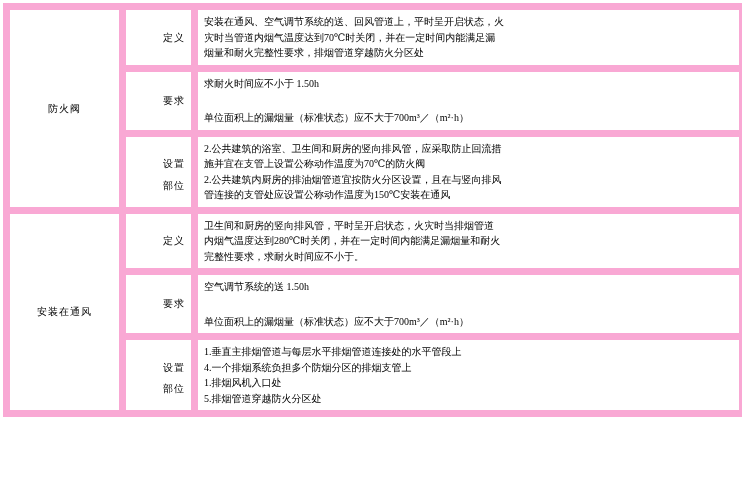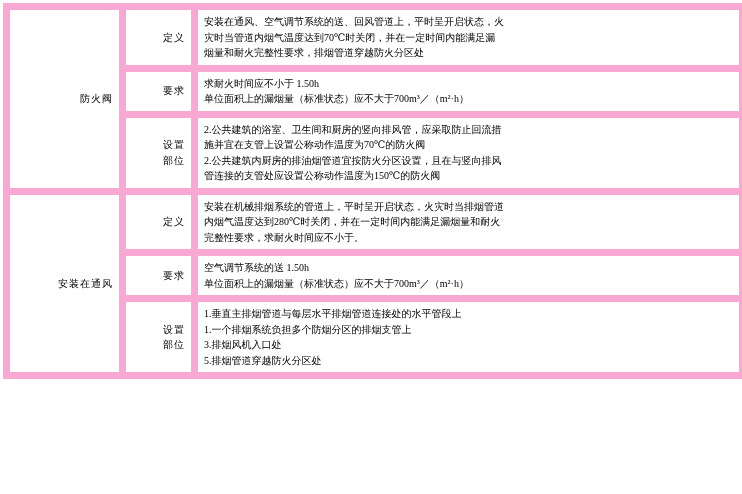--- a/index.html
+++ b/index.html
@@ -31,41 +31,42 @@
     vertical-align: middle;
     padding: 4px 6px;
     font-size: 10px;
     line-height: 1.55;
   }
   col.c-name { width: 116px; }
   col.c-attr { width: 72px; }
   col.c-body { width: 548px; }
 
   td.name {
-    text-align: right;
+    text-align: center;
     font-size: 15px;
     letter-spacing: 1px;
   }
   td.attr {
     text-align: right;
     font-size: 14.5px;
     letter-spacing: 1px;
     line-height: 1.5;
   }
   td.body {
     text-align: left;
   }
   .line {
     display: block;
     white-space: normal;
   }
   .attr-two span {
     display: block;
+    margin-top: 6px;
   }
-  .nowrapish { white-space: nowrap; }
+  .nowrapish { white-space: nowrap; margin-top: 19px; }
 </style>
 </head>
 <body>
 
 <div class="sheet">
   <table class="spec">
     <colgroup>
       <col class="c-name">
       <col class="c-attr">
       <col class="c-body">
@@ -90,47 +91,47 @@
       </tr>
       <tr>
         <td class="attr attr-two">
           <span>设置</span>
           <span>部位</span>
         </td>
         <td class="body">
           <span class="line">2.公共建筑的浴室、卫生间和厨房的竖向排风管，应采取防止回流措</span>
           <span class="line">施并宜在支管上设置公称动作温度为70℃的防火阀</span>
           <span class="line">2.公共建筑内厨房的排油烟管道宜按防火分区设置，且在与竖向排风</span>
-          <span class="line">管连接的支管处应设置公称动作温度为150℃的防火阀</span>
+          <span class="line">管连接的支管处应设置公称动作温度为150℃安装在通风</span>
         </td>
       </tr>
 
       <tr>
         <td class="name" rowspan="3">安装在通风</td>
         <td class="attr">定义</td>
         <td class="body">
-          <span class="line">安装在机械排烟系统的管道上，平时呈开启状态，火灾时当排烟管道</span>
+          <span class="line">卫生间和厨房的竖向排风管，平时呈开启状态，火灾时当排烟管道</span>
           <span class="line">内烟气温度达到280℃时关闭，并在一定时间内能满足漏烟量和耐火</span>
           <span class="line">完整性要求，求耐火时间应不小于。</span>
         </td>
       </tr>
       <tr>
         <td class="attr">要求</td>
         <td class="body">
           <span class="line">空气调节系统的送 1.50h</span>
           <span class="line nowrapish">单位面积上的漏烟量（标准状态）应不大于700m³／（m²·h）</span>
         </td>
       </tr>
       <tr>
         <td class="attr attr-two">
           <span>设置</span>
           <span>部位</span>
         </td>
         <td class="body">
           <span class="line">1.垂直主排烟管道与每层水平排烟管道连接处的水平管段上</span>
-          <span class="line">1.一个排烟系统负担多个防烟分区的排烟支管上</span>
-          <span class="line">3.排烟风机入口处</span>
+          <span class="line">4.一个排烟系统负担多个防烟分区的排烟支管上</span>
+          <span class="line">1.排烟风机入口处</span>
           <span class="line">5.排烟管道穿越防火分区处</span>
         </td>
       </tr>
     </tbody>
   </table>
 </div>
 
 </body></html>

